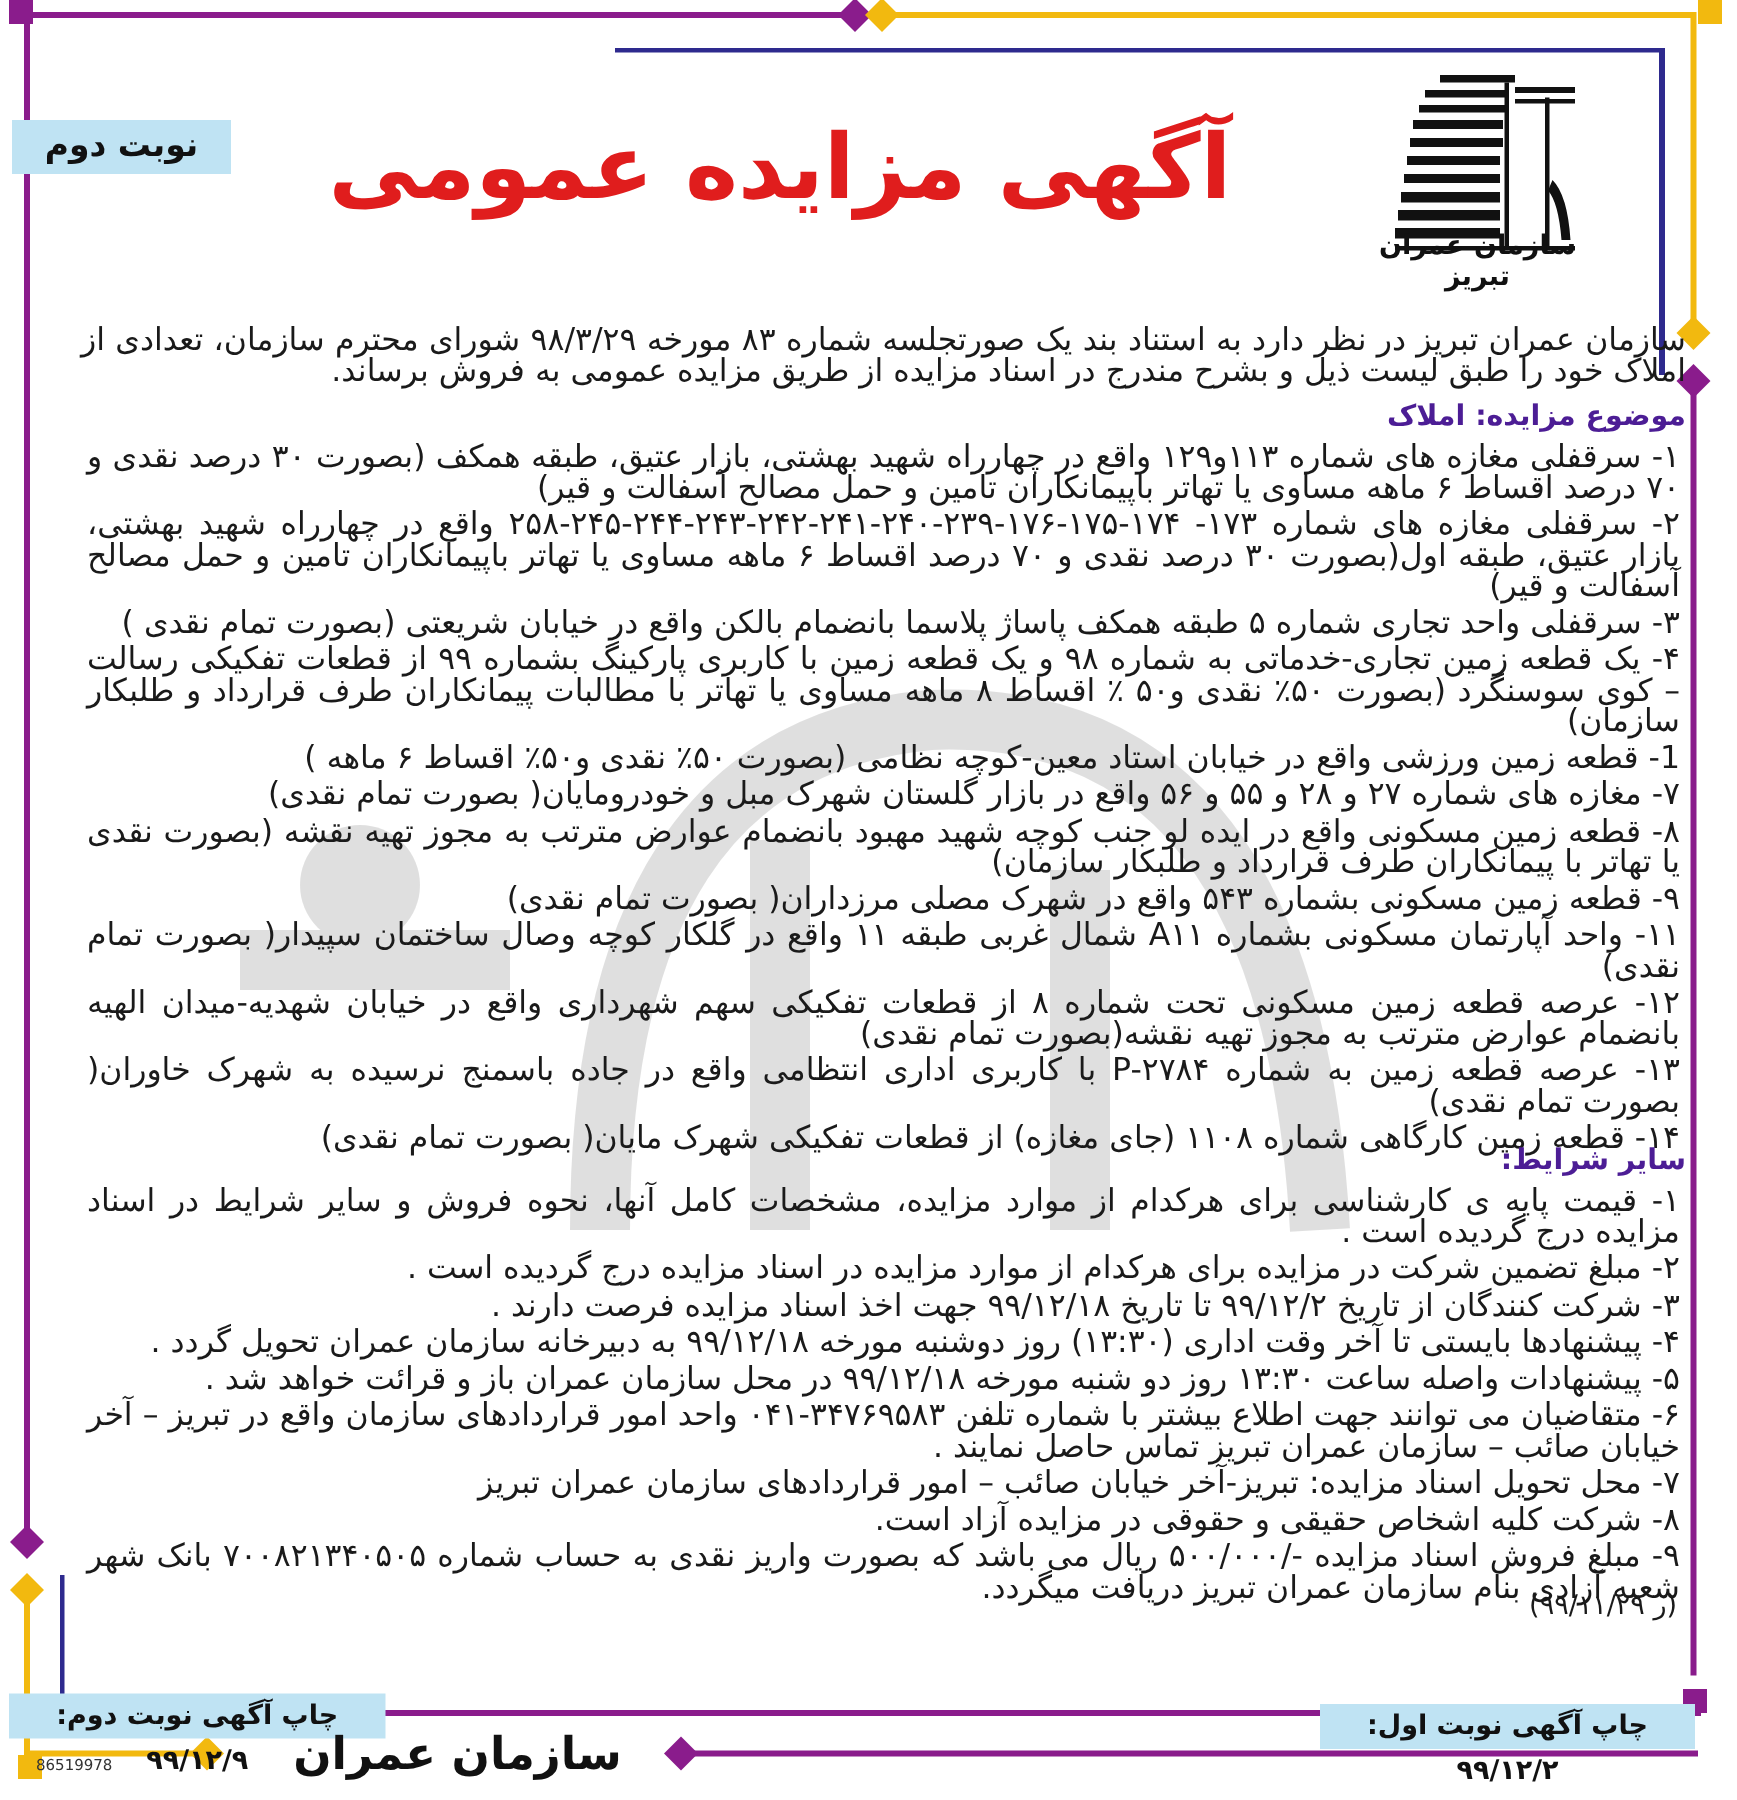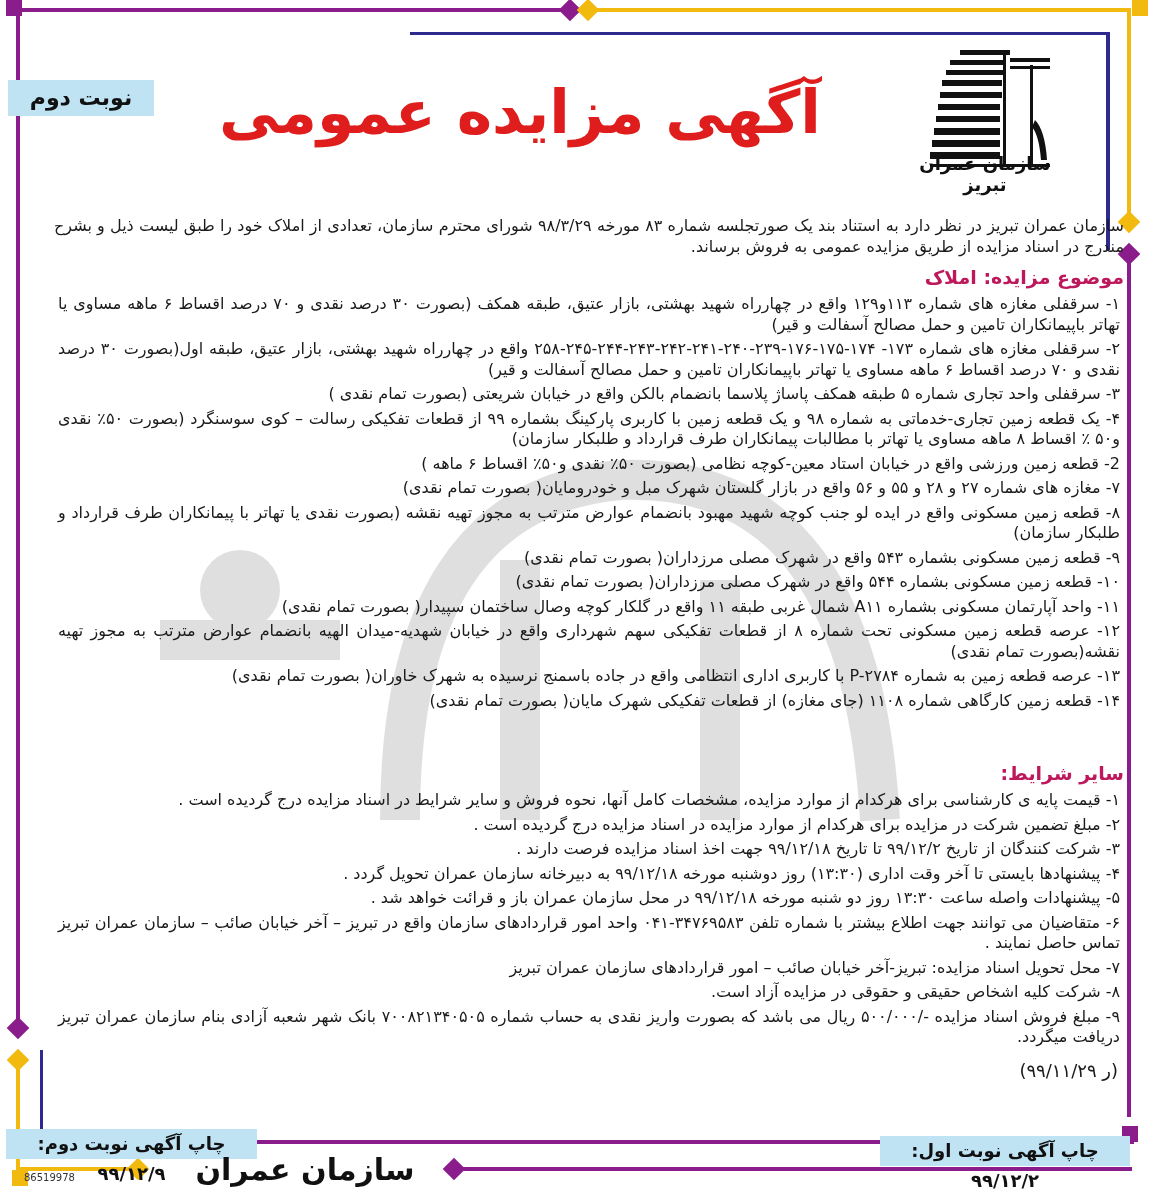--- a/index.html
+++ b/index.html
@@ -19,23 +19,23 @@
     font-size: 60px; font-weight: bold; color: #e01d1d; direction: rtl; line-height: 100px;
     font-family: "DejaVu Sans", sans-serif; letter-spacing: 2px; }
 
   #logo { position: absolute; left: 910px; top: 40px; width: 150px; height: 155px; }
   #logo-text { position: absolute; left: 0; bottom: 0; width: 150px; text-align: center;
     font-weight: bold; font-size: 18px; direction: rtl; color: #111; }
 
   #watermark { position: absolute; left: 100px; top: 440px; width: 900px; height: 400px; pointer-events: none; opacity: 0.18; }
 
   .content { position: absolute; left: 54px; width: 1070px; direction: rtl; text-align: justify;
-    font-size: 16px; line-height: 20.5px; }
+    font-size: 21px; line-height: 20.5px; }
   #intro { top: 216px; }
-  .section-heading { color: #be185d; font-weight: bold; font-size: 19px; line-height: 26px; }
+  .section-heading { color: #4c1d95; font-weight: bold; font-size: 19px; line-height: 26px; }
   #subject-heading { position: absolute; right: 34px; top: 264px; direction: rtl; }
   #items { top: 290px; }
   #conditions-heading { position: absolute; right: 34px; top: 760px; direction: rtl; }
   #conditions { top: 786px; }
   .row { margin: 4px; padding: 0; }
   #ref-code { position: absolute; right: 40px; top: 1060px; direction: rtl; font-size: 18px; }
 
   #print-second { left: 6px; top: 1097px; width: 251px; height: 30px; line-height: 30px; font-size: 18px; text-align: center; }
   #print-first { left: 880px; top: 1104px; width: 250px; height: 30px; line-height: 30px; font-size: 18px; text-align: center; }
 
@@ -115,25 +115,24 @@
 
 <div id="intro" class="content">سازمان عمران تبریز در نظر دارد به استناد بند یک صورتجلسه شماره ۸۳ مورخه ۹۸/۳/۲۹ شورای محترم سازمان، تعدادی از املاک خود را طبق لیست ذیل و بشرح مندرج در اسناد مزایده از طریق مزایده عمومی به فروش برساند.</div>
 
 <div id="subject-heading" class="section-heading">موضوع مزایده: املاک</div>
 
 <div id="items" class="content">
   <p class="row">۱- سرقفلی مغازه های شماره ۱۱۳و۱۲۹ واقع در چهارراه شهید بهشتی، بازار عتیق، طبقه همکف (بصورت ۳۰ درصد نقدی و ۷۰ درصد اقساط ۶ ماهه مساوی یا تهاتر باپیمانکاران تامین و حمل مصالح آسفالت و قیر)</p>
   <p class="row">۲- سرقفلی مغازه های شماره ۱۷۳- ۱۷۴-۱۷۵-۱۷۶-۲۳۹-۲۴۰-۲۴۱-۲۴۲-۲۴۳-۲۴۴-۲۴۵-۲۵۸ واقع در چهارراه شهید بهشتی، بازار عتیق، طبقه اول(بصورت ۳۰ درصد نقدی و ۷۰ درصد اقساط ۶ ماهه مساوی یا تهاتر باپیمانکاران تامین و حمل مصالح آسفالت و قیر)</p>
   <p class="row">۳- سرقفلی واحد تجاری شماره ۵ طبقه همکف پاساژ پلاسما بانضمام بالکن واقع در خیابان شریعتی (بصورت تمام نقدی )</p>
   <p class="row">۴- یک قطعه زمین تجاری-خدماتی به شماره ۹۸ و یک قطعه زمین با کاربری پارکینگ بشماره ۹۹ از قطعات تفکیکی رسالت – کوی سوسنگرد (بصورت ۵۰٪ نقدی و۵۰ ٪ اقساط ۸ ماهه مساوی یا تهاتر با مطالبات پیمانکاران طرف قرارداد و طلبکار سازمان)</p>
-  <p class="row">2- قطعه زمین ورزشی واقع در خیابان استاد معین-کوچه نظامی (بصورت ۵۰٪ نقدی و۵۰٪ اقساط ۶ ماهه )</p>
+  <p class="row">1- قطعه زمین ورزشی واقع در خیابان استاد معین-کوچه نظامی (بصورت ۵۰٪ نقدی و۵۰٪ اقساط ۶ ماهه )</p>
   <p class="row">۷- مغازه های شماره ۲۷ و ۲۸ و ۵۵ و ۵۶ واقع در بازار گلستان شهرک مبل و خودرومایان( بصورت تمام نقدی)</p>
   <p class="row">۸- قطعه زمین مسکونی واقع در ایده لو جنب کوچه شهید مهبود بانضمام عوارض مترتب به مجوز تهیه نقشه (بصورت نقدی یا تهاتر با پیمانکاران طرف قرارداد و طلبکار سازمان)</p>
   <p class="row">۹- قطعه زمین مسکونی بشماره ۵۴۳ واقع در شهرک مصلی مرزداران( بصورت تمام نقدی)</p>
-  <p class="row">۱۰- قطعه زمین مسکونی بشماره ۵۴۴ واقع در شهرک مصلی مرزداران( بصورت تمام نقدی)</p>
   <p class="row">۱۱- واحد آپارتمان مسکونی بشماره A۱۱ شمال غربی طبقه ۱۱ واقع در گلکار کوچه وصال ساختمان سپیدار( بصورت تمام نقدی)</p>
   <p class="row">۱۲- عرصه قطعه زمین مسکونی تحت شماره ۸ از قطعات تفکیکی سهم شهرداری واقع در خیابان شهدیه-میدان الهیه بانضمام عوارض مترتب به مجوز تهیه نقشه(بصورت تمام نقدی)</p>
   <p class="row">۱۳- عرصه قطعه زمین به شماره P-۲۷۸۴ با کاربری اداری انتظامی واقع در جاده باسمنج نرسیده به شهرک خاوران( بصورت تمام نقدی)</p>
   <p class="row">۱۴- قطعه زمین کارگاهی شماره ۱۱۰۸ (جای مغازه) از قطعات تفکیکی شهرک مایان( بصورت تمام نقدی)</p>
 </div>
 
 <div id="conditions-heading" class="section-heading">سایر شرایط:</div>
 
 <div id="conditions" class="content">
   <p class="row">۱- قیمت پایه ی کارشناسی برای هرکدام از موارد مزایده، مشخصات کامل آنها، نحوه فروش و سایر شرایط در اسناد مزایده درج گردیده است .</p>

